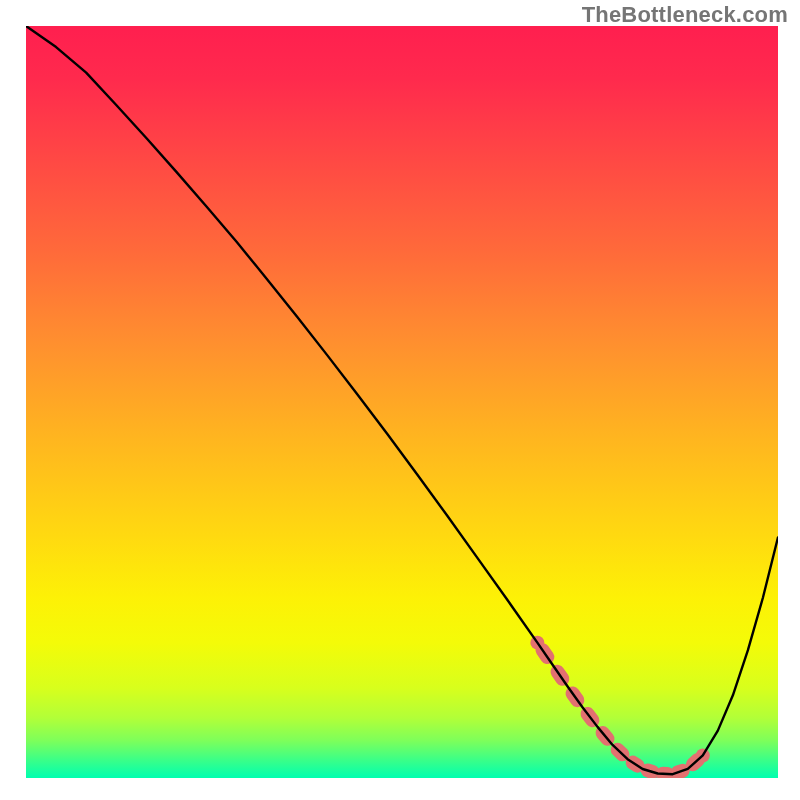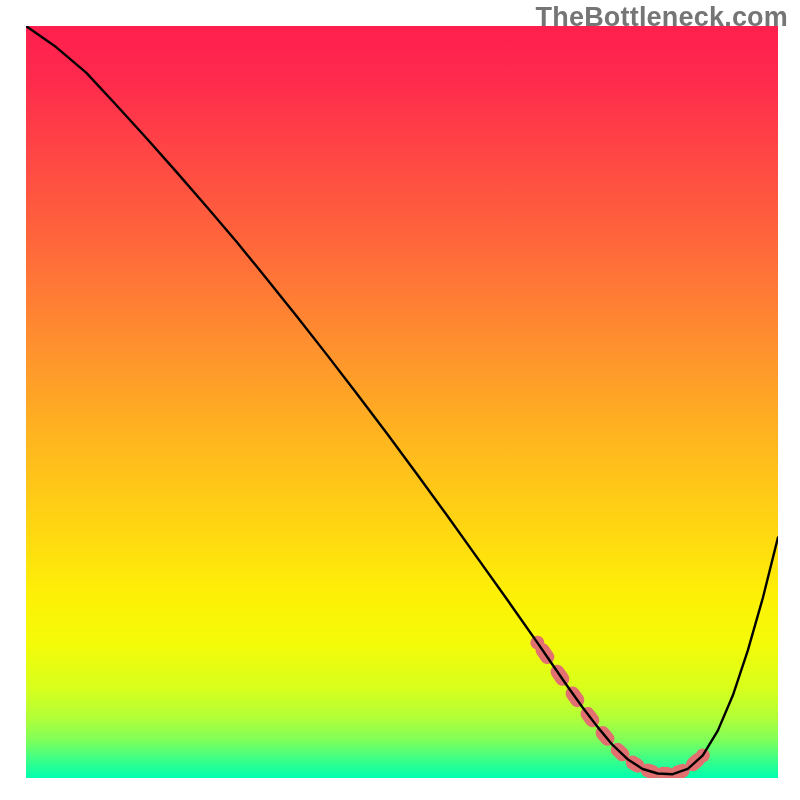--- a/index.html
+++ b/index.html
@@ -8,21 +8,21 @@
     width: 800px;
     height: 800px;
     background: #ffffff;
     overflow: hidden;
     font-family: Arial, Helvetica, sans-serif;
   }
   .attribution {
     position: absolute;
     top: 2px;
     right: 12px;
-    font-size: 27px;
+    font-size: 22px;
     font-weight: 600;
     color: #757575;
     letter-spacing: 0.2px;
   }
   .plot-area {
     position: absolute;
     left: 26px;
     top: 26px;
     width: 752px;
     height: 752px;

